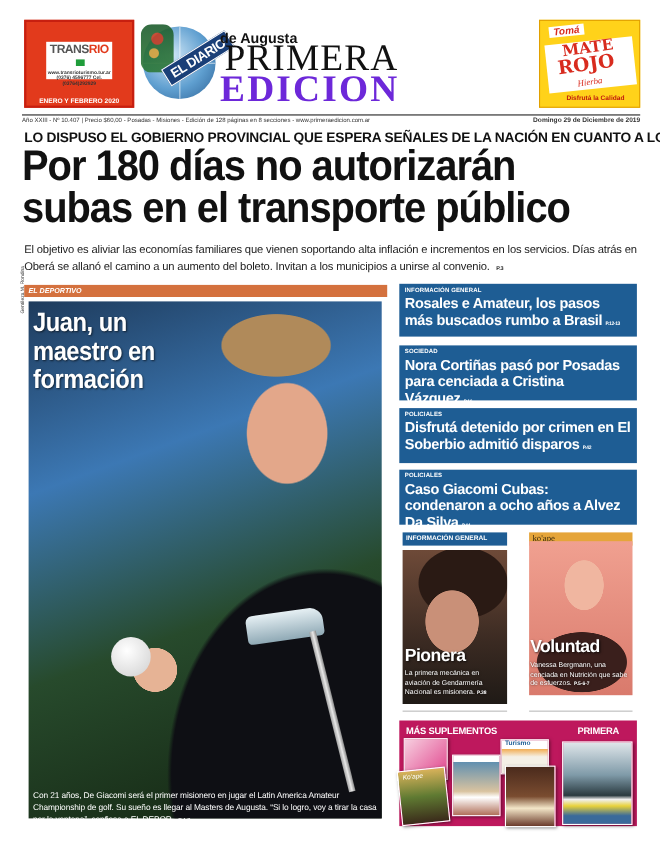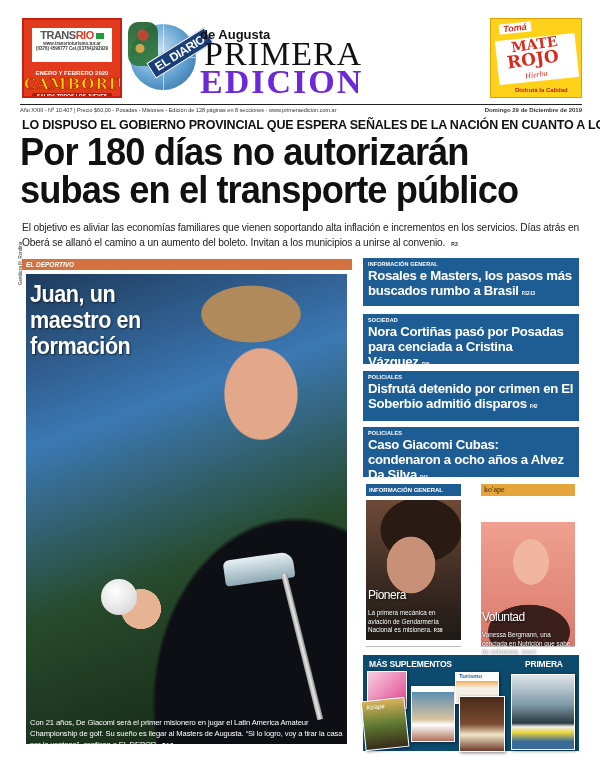--- a/index.html
+++ b/index.html
@@ -2,21 +2,21 @@
 <html><head>
 <meta charset="utf-8">
 <style>
 *{box-sizing:border-box;margin:0;padding:0}
 html,body{width:600px;height:784px;background:#fff;overflow:hidden}
 body{position:relative;font-family:"Liberation Sans",sans-serif;color:#111}
 .abs{position:absolute}
 
 
 .ad-left{left:22px;top:18px;width:100px;height:80px;background:#e23a1c;border:2px solid #c71f10;overflow:hidden}
-.ad-left .top{background:#fff;height:34px;margin:8px;text-align:center;padding-top:1px}
+.ad-left .top{background:#fff;height:34px;margin:18px;text-align:center;padding-top:1px}
 .ad-left .brand{font-size:11px;font-weight:bold;color:#555;letter-spacing:-0.5px}
 .ad-left .brand b{color:#e23a1c}
 .ad-left .flag{display:inline-block;width:8px;height:6px;background:#1f9d3a;margin-left:2px;vertical-align:middle}
 .ad-left .web{font-size:4.5px;color:#333;font-weight:bold}
 .ad-left .ph{font-size:4.5px;color:#333;font-weight:bold}
 .ad-left .dates{font-size:6px;color:#fff;font-weight:bold;text-align:center;margin-top:2px}
 .ad-left .dest{font-family:"DejaVu Serif",serif;font-size:15px;font-weight:bold;color:#ffd400;text-align:center;letter-spacing:1px;line-height:16px;-webkit-text-stroke:0.6px #a01000}
 .ad-left .sub{font-size:5px;color:#fff;font-weight:bold;text-align:center;background:#b51806;margin:1px 8px 0;border-radius:2px}
 
 .globe{left:130px;top:24px;width:66px;height:66px;border-radius:50%;background:radial-gradient(circle at 40% 40%,#cfe6f6 0%,#5f9fd0 55%,#2b5f93 100%);overflow:hidden}
@@ -68,32 +68,32 @@
 .bluebox .ttl{font-size:13.2px;font-weight:bold;line-height:15px;letter-spacing:-0.3px;margin-top:1px}
 .bluebox .pg{font-size:4.5px;font-weight:bold;margin-left:3px}
 
 
 .tag-ig{left:366px;top:484px;width:95px;height:12px;background:#1e5d94;color:#fff;font-size:6px;font-weight:bold;line-height:12px;padding-left:3px}
 .tag-kape{left:481px;top:484px;width:94px;height:12px;background:#e5a53a;color:#3a2a10;font-family:"Liberation Serif",serif;font-size:8px;line-height:12px;padding-left:3px}
 .pic1{left:366px;top:500px;width:95px;height:140px;background:
  radial-gradient(ellipse 30px 35px at 45px 65px,#c99078 0 80%,transparent 82%),
  radial-gradient(ellipse 50px 40px at 55px 30px,#2a1a14 0 80%,transparent 82%),
  linear-gradient(#6e4a38,#3a2a22 60%,#1f1a16)}
-.pic2{left:481px;top:522px;width:94px;height:124px;background:
+.pic2{left:481px;top:492px;width:94px;height:140px;background:
  radial-gradient(ellipse 22px 28px at 50px 40px,#f0b6a0 0 80%,transparent 82%),
  radial-gradient(ellipse 45px 30px at 48px 110px,#3a1f1c 0 90%,transparent 92%),
  linear-gradient(#f0a090,#d97a6c)}
-.sm-title{font-size:12px;font-weight:normal;color:#fff;letter-spacing:-0.5px;text-shadow:1px 1px 2px rgba(0,0,0,.7)}
+.sm-title{font-size:16px;font-weight:bold;color:#fff;letter-spacing:-0.5px;text-shadow:1px 1px 2px rgba(0,0,0,.7)}
 .sm-desc{font-size:6.3px;color:#fff;line-height:8.5px;width:92px;text-shadow:0 0 2px rgba(0,0,0,.8)}
 .sm-desc .pg{font-size:4.5px;font-weight:bold;margin-left:2px}
 .rule1{left:366px;top:646px;width:95px;height:1px;background:#bbb}
 .rule2{left:481px;top:646px;width:94px;height:1px;background:#bbb}
 
 
-.supp{left:363px;top:655px;width:216px;height:96px;background:#0c4a6e}
+.supp{left:363px;top:655px;width:216px;height:96px;background:#be185d}
 .supp-lbl{font-size:8.5px;font-weight:bold;color:#fff;letter-spacing:-0.2px}
 .mag{position:absolute;border:1.5px solid #fff;box-shadow:1px 1px 3px rgba(0,0,0,.5)}
 </style>
 </head>
 <body>
 
 <div class="abs ad-left">
   <div class="top">
     <div class="brand"><span>TRANS</span><b>RIO</b><span class="flag"></span></div>
     <div class="web">www.transrioturismo.tur.ar</div>
@@ -145,21 +145,21 @@
   <div>Juan, un</div>
   <div>maestro en</div>
   <div>formación</div>
 </div>
 <div class="abs feat-caption">
   <span>Con 21 años, De Giacomi será el primer misionero en jugar el Latin America Amateur Championship de golf. Su sueño es llegar al Masters de Augusta. “Si lo logro, voy a tirar la casa por la ventana”, confiesa a EL DEPOR.</span><span class="pg">P.4-7</span>
 </div>
 
 <div class="bluebox" style="top:258px;height:48px">
   <div class="cat">INFORMACIÓN GENERAL</div>
-  <div class="ttl"><span>Rosales e Masters, los pasos más buscados rumbo a Brasil</span><span class="pg">P.12-13</span></div>
+  <div class="ttl"><span>Rosales e Amateur, los pasos más buscados rumbo a Brasil</span><span class="pg">P.12-13</span></div>
 </div>
 <div class="bluebox" style="top:314px;height:50px">
   <div class="cat">SOCIEDAD</div>
   <div class="ttl"><span>Nora Cortiñas pasó por Posadas para cenciada a Cristina Vázquez</span><span class="pg">P.16</span></div>
 </div>
 <div class="bluebox" style="top:371px;height:50px">
   <div class="cat">POLICIALES</div>
   <div class="ttl"><span>Disfrutá detenido por crimen en El Soberbio admitió disparos</span><span class="pg">P.42</span></div>
 </div>
 <div class="bluebox" style="top:427px;height:50px">

